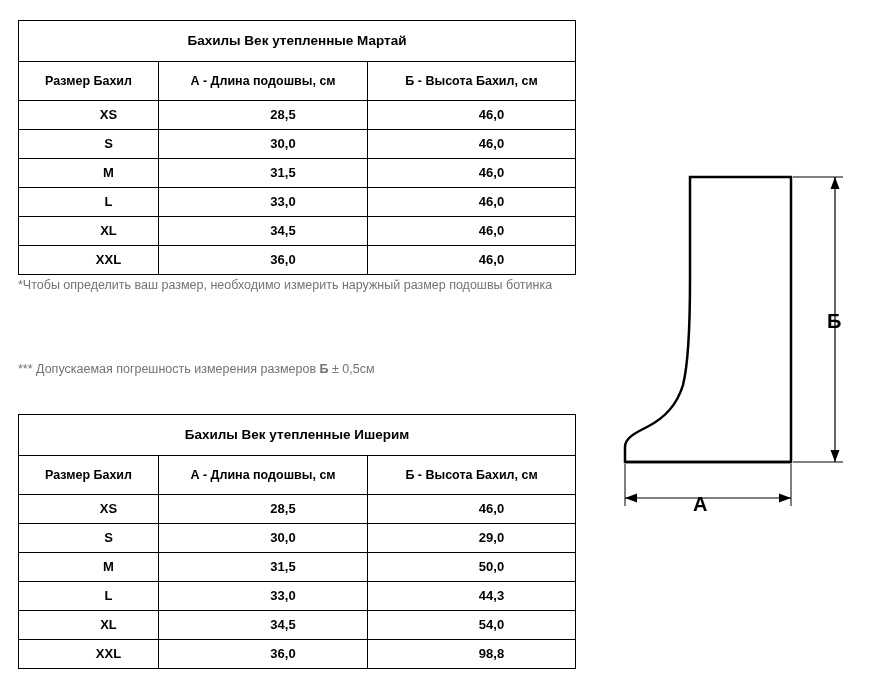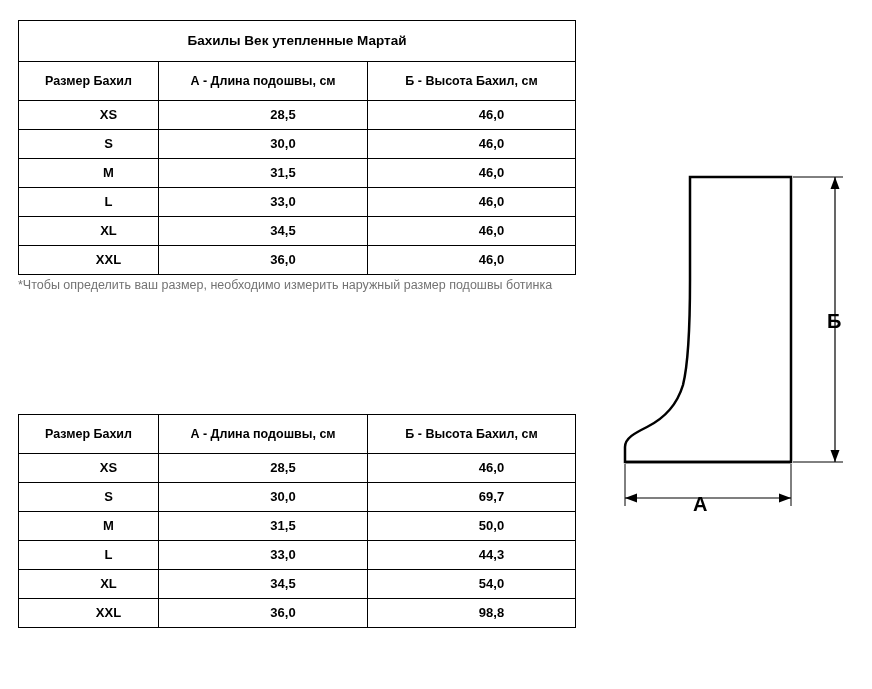--- a/index.html
+++ b/index.html
@@ -147,42 +147,48 @@
         <td class="data-cell sz">XXL</td>
         <td class="data-cell">36,0</td>
         <td class="data-cell">46,0</td>
       </tr>
     </tbody>
   </table>
 
   <div class="note" id="note-1">*Чтобы определить ваш размер, необходимо измерить наружный размер подошвы ботинка</div>
 
 
+  <div class="note" id="note-3">
+    <span>*** Допускаемая погрешность измерения размеров </span><b>Б</b><span> ± 0,5см</span>
+  </div>
 
   <table class="size-table" id="table-two">
     <colgroup>
       <col class="col-size">
         <col class="col-a">
         <col class="col-b">
     </colgroup>
     <tbody>
       <tr>
+        <td class="title-cell" colspan="3">Бахилы Век утепленные Ишерим</td>
+      </tr>
+      <tr>
         <td class="head-cell">Размер Бахил</td>
         <td class="head-cell">А - Длина подошвы, см</td>
         <td class="head-cell">Б - Высота Бахил, см</td>
       </tr>
       <tr>
         <td class="data-cell sz">XS</td>
         <td class="data-cell">28,5</td>
         <td class="data-cell">46,0</td>
       </tr>
       <tr>
         <td class="data-cell sz">S</td>
         <td class="data-cell">30,0</td>
-        <td class="data-cell">69,7</td>
+        <td class="data-cell">29,0</td>
       </tr>
       <tr>
         <td class="data-cell sz">M</td>
         <td class="data-cell">31,5</td>
         <td class="data-cell">50,0</td>
       </tr>
       <tr>
         <td class="data-cell sz">L</td>
         <td class="data-cell">33,0</td>
         <td class="data-cell">44,3</td>

